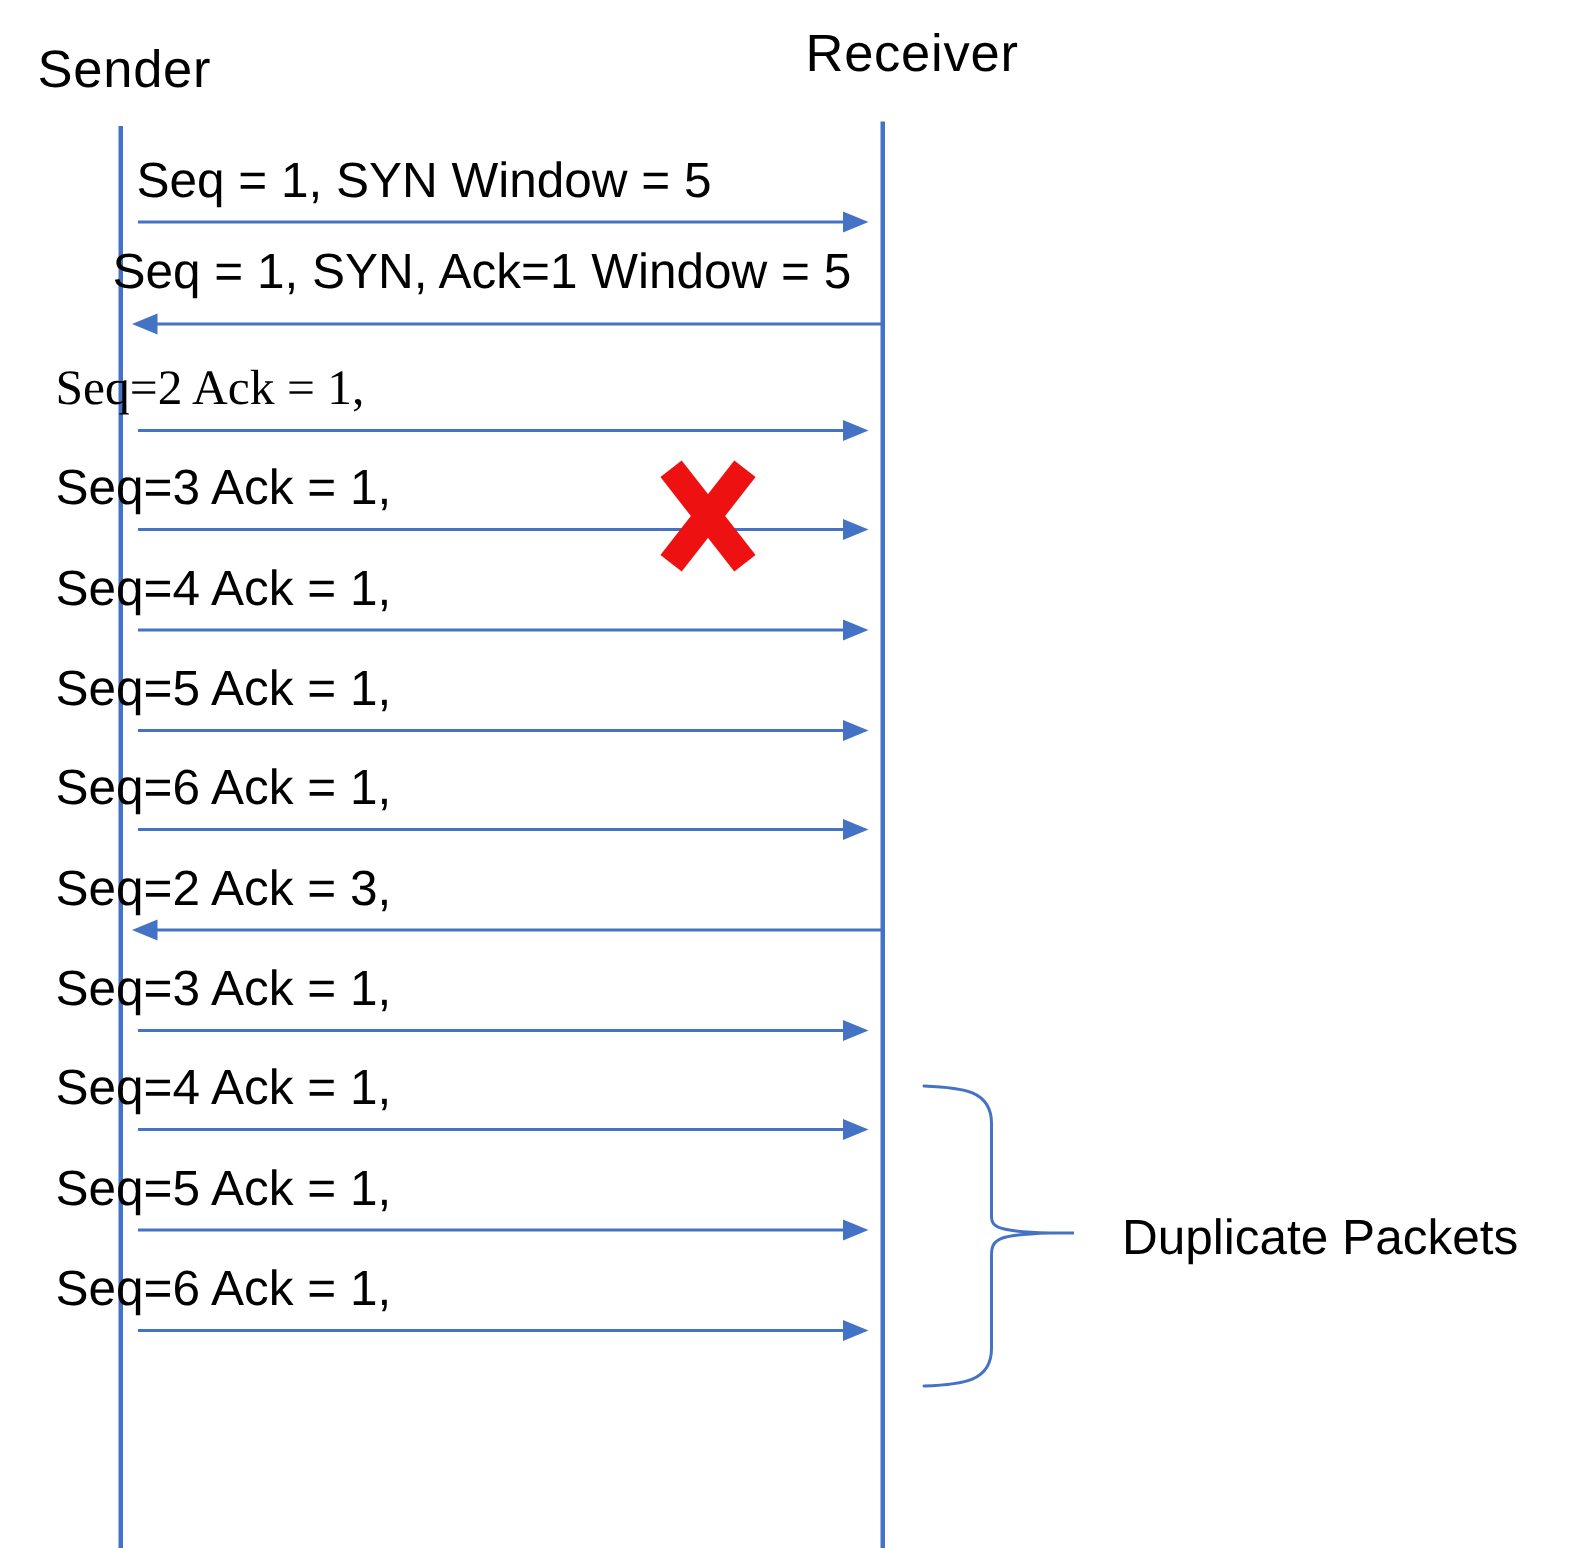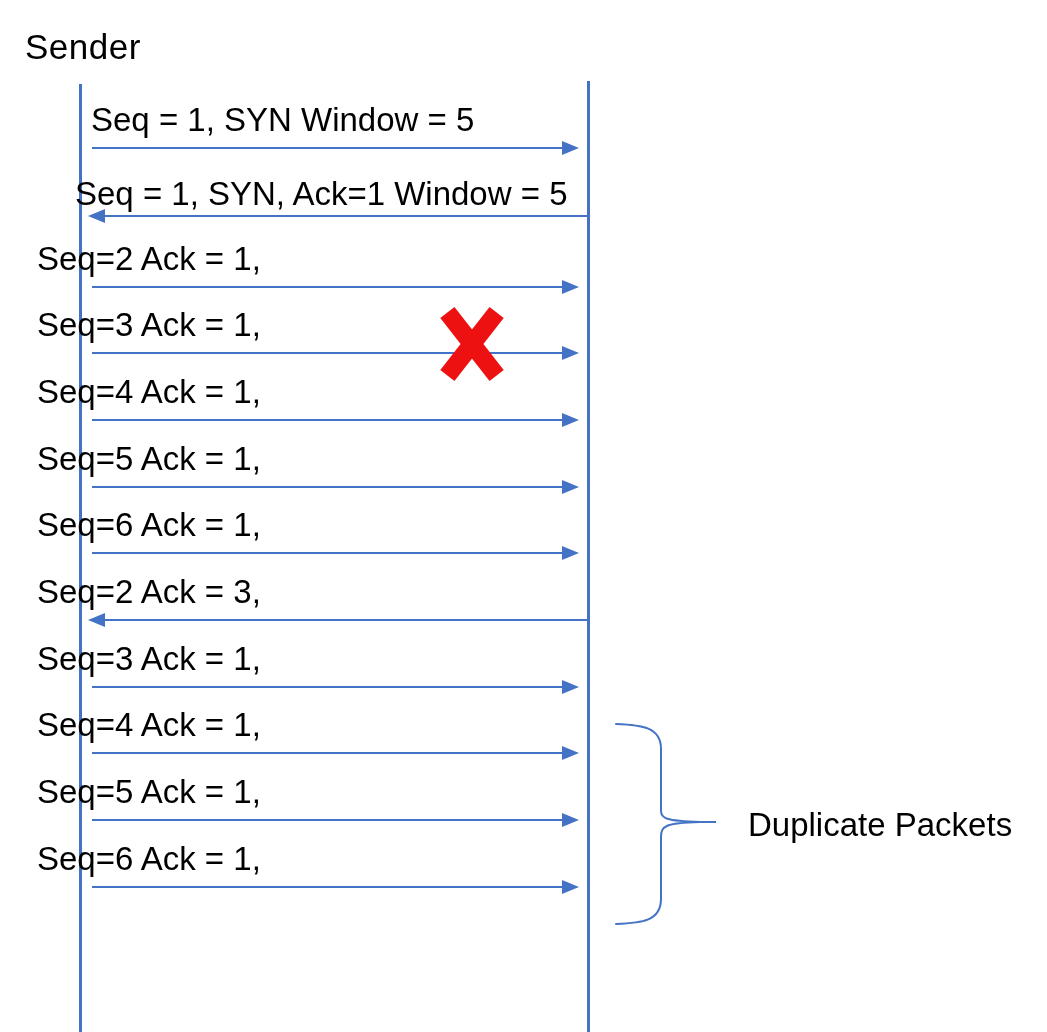--- a/index.html
+++ b/index.html
@@ -77,37 +77,38 @@
     letter-spacing:1px;
   }
 </style>
 </head>
 <body>
 
 <div class="canvas">
 
   <div class="actor-label sender-label">Sender</div>
 
+  <div class="actor-label receiver-label">Receiver</div>
 
   <div class="lifeline sender"></div>
 
   <div class="lifeline receiver"></div>
 
   <div id="messages-layer">
       <div class="msg-label" style="left: 91px; top: 100px;">Seq = 1, SYN Window = 5</div>
       <div class="arrow right" style="top: 140px;">
         <span class="shaft"></span>
         <span class="head"></span>
       </div>
-      <div class="msg-label" style="left: 75px; top: 174px;">Seq = 1, SYN, Ack=1 Window = 5</div>
+      <div class="msg-label" style="left: 75px; top: 161px;">Seq = 1, SYN, Ack=1 Window = 5</div>
       <div class="arrow left" style="top: 208px;">
         <span class="shaft"></span>
         <span class="head"></span>
       </div>
-      <div class="msg-label" style="left: 37px; top: 239px;">Seq=2 Ack = 1,</div>
+      <div class="msg-label" style="left: 37px; top: 239px; font-family: Liberation Serif, serif;">Seq=2 Ack = 1,</div>
       <div class="arrow right" style="top: 279px;">
         <span class="shaft"></span>
         <span class="head"></span>
       </div>
       <div class="msg-label" style="left: 37px; top: 305px;">Seq=3 Ack = 1,</div>
       <div class="arrow right" style="top: 345px;">
         <span class="shaft"></span>
         <span class="head"></span>
       </div>
       <div class="msg-label" style="left: 37px; top: 372px;">Seq=4 Ack = 1,</div>

